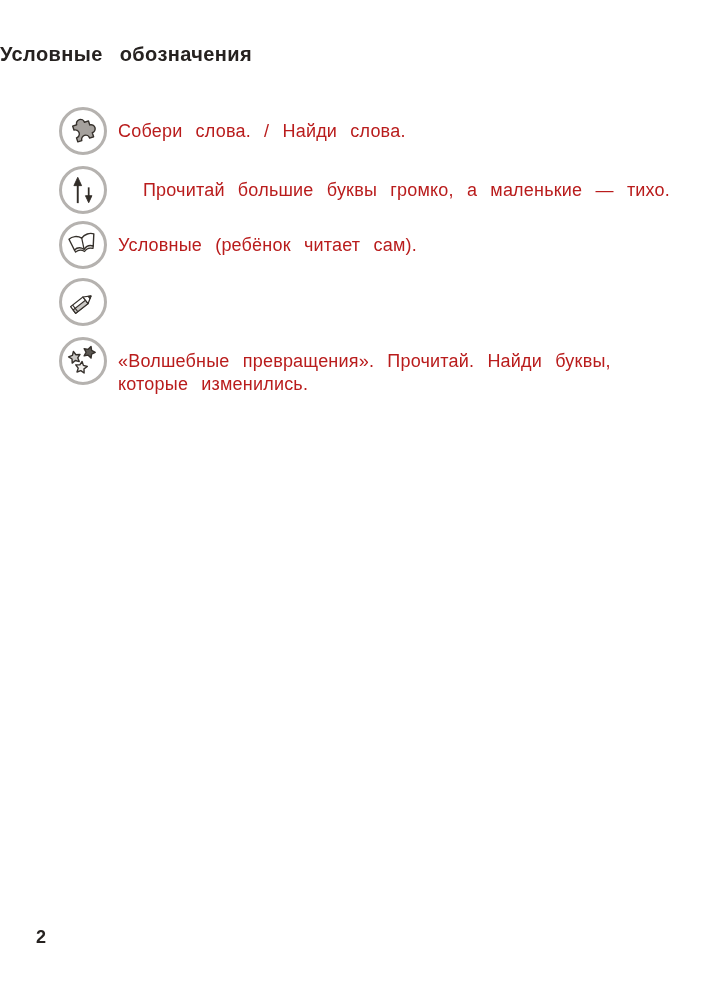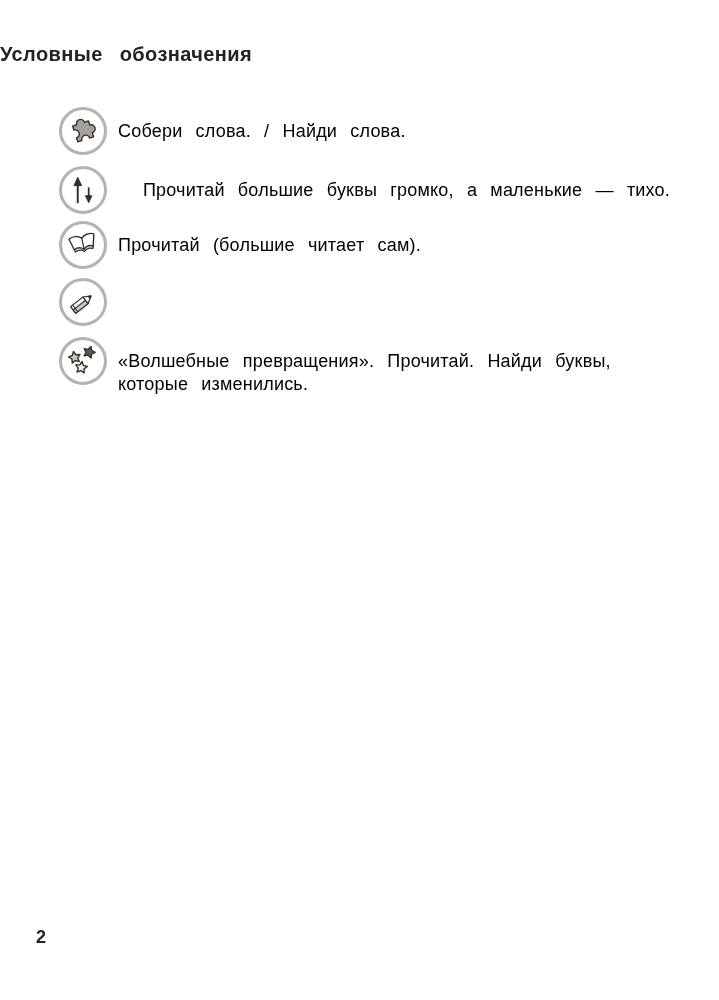--- a/index.html
+++ b/index.html
@@ -51,21 +51,21 @@
     justify-content: center;
   }
   .icon-circle svg { display: block; }
   .legend-text {
     margin-left: 11px;
     width: 552px;
     font-size: 18px;
     line-height: 23px;
     letter-spacing: 0.2px;
     word-spacing: 8px;
-    color: #000000;
+    color: #b91c1c;
   }
   .page-number {
     position: absolute;
     left: 36px;
     top: 927px;
     font-size: 18px;
     font-weight: bold;
     color: #262220;
   }
 </style>
@@ -102,21 +102,21 @@
   <div class="legend-row row-3">
     <span class="icon-circle">
       <svg width="44" height="44" viewBox="0 0 48 48">
         <g transform="rotate(-12 24 23)" stroke="#35302b" stroke-linejoin="round" stroke-linecap="round">
           <path d="M13 27.5 L13.8 30.2 C17.5 28.2 21.2 28.8 24 31.6 C26.8 28.8 30.5 28.2 34.2 30.2 L35 27.5" fill="#e8e6e3" stroke-width="1.4"></path>
           <path d="M24 16 C20 12.2 13.5 11.6 9.5 14.2 L13 27.5 C16.5 25.4 20.8 26 24 29 C27.2 26 31.5 25.4 35 27.5 L38.5 14.2 C34.5 11.6 28 12.2 24 16 Z" fill="#ffffff" stroke-width="1.6"></path>
           <path d="M24 16 L24 29" fill="none" stroke-width="1.4"></path>
         </g>
       </svg>
     </span>
-    <span class="legend-text">Прочитай (большие читает сам).</span>
+    <span class="legend-text">Условные (ребёнок читает сам).</span>
   </div>
 
   <div class="legend-row row-4">
     <span class="icon-circle">
       <svg width="44" height="44" viewBox="0 0 48 48">
         <g transform="rotate(-38 24 24)" stroke="#35302b" stroke-width="1.4" stroke-linejoin="round">
           <rect x="9.5" y="19.5" width="18" height="9.5" fill="#ffffff"></rect>
           <rect x="9.5" y="24.2" width="18" height="4.8" fill="#c9c7c4"></rect>
           <path d="M27.5 19.5 L35.5 24.25 L27.5 29 Z" fill="#ffffff"></path>
           <path d="M32.5 22.5 L35.5 24.25 L32.5 26 Z" fill="#35302b" stroke-width="1"></path>

